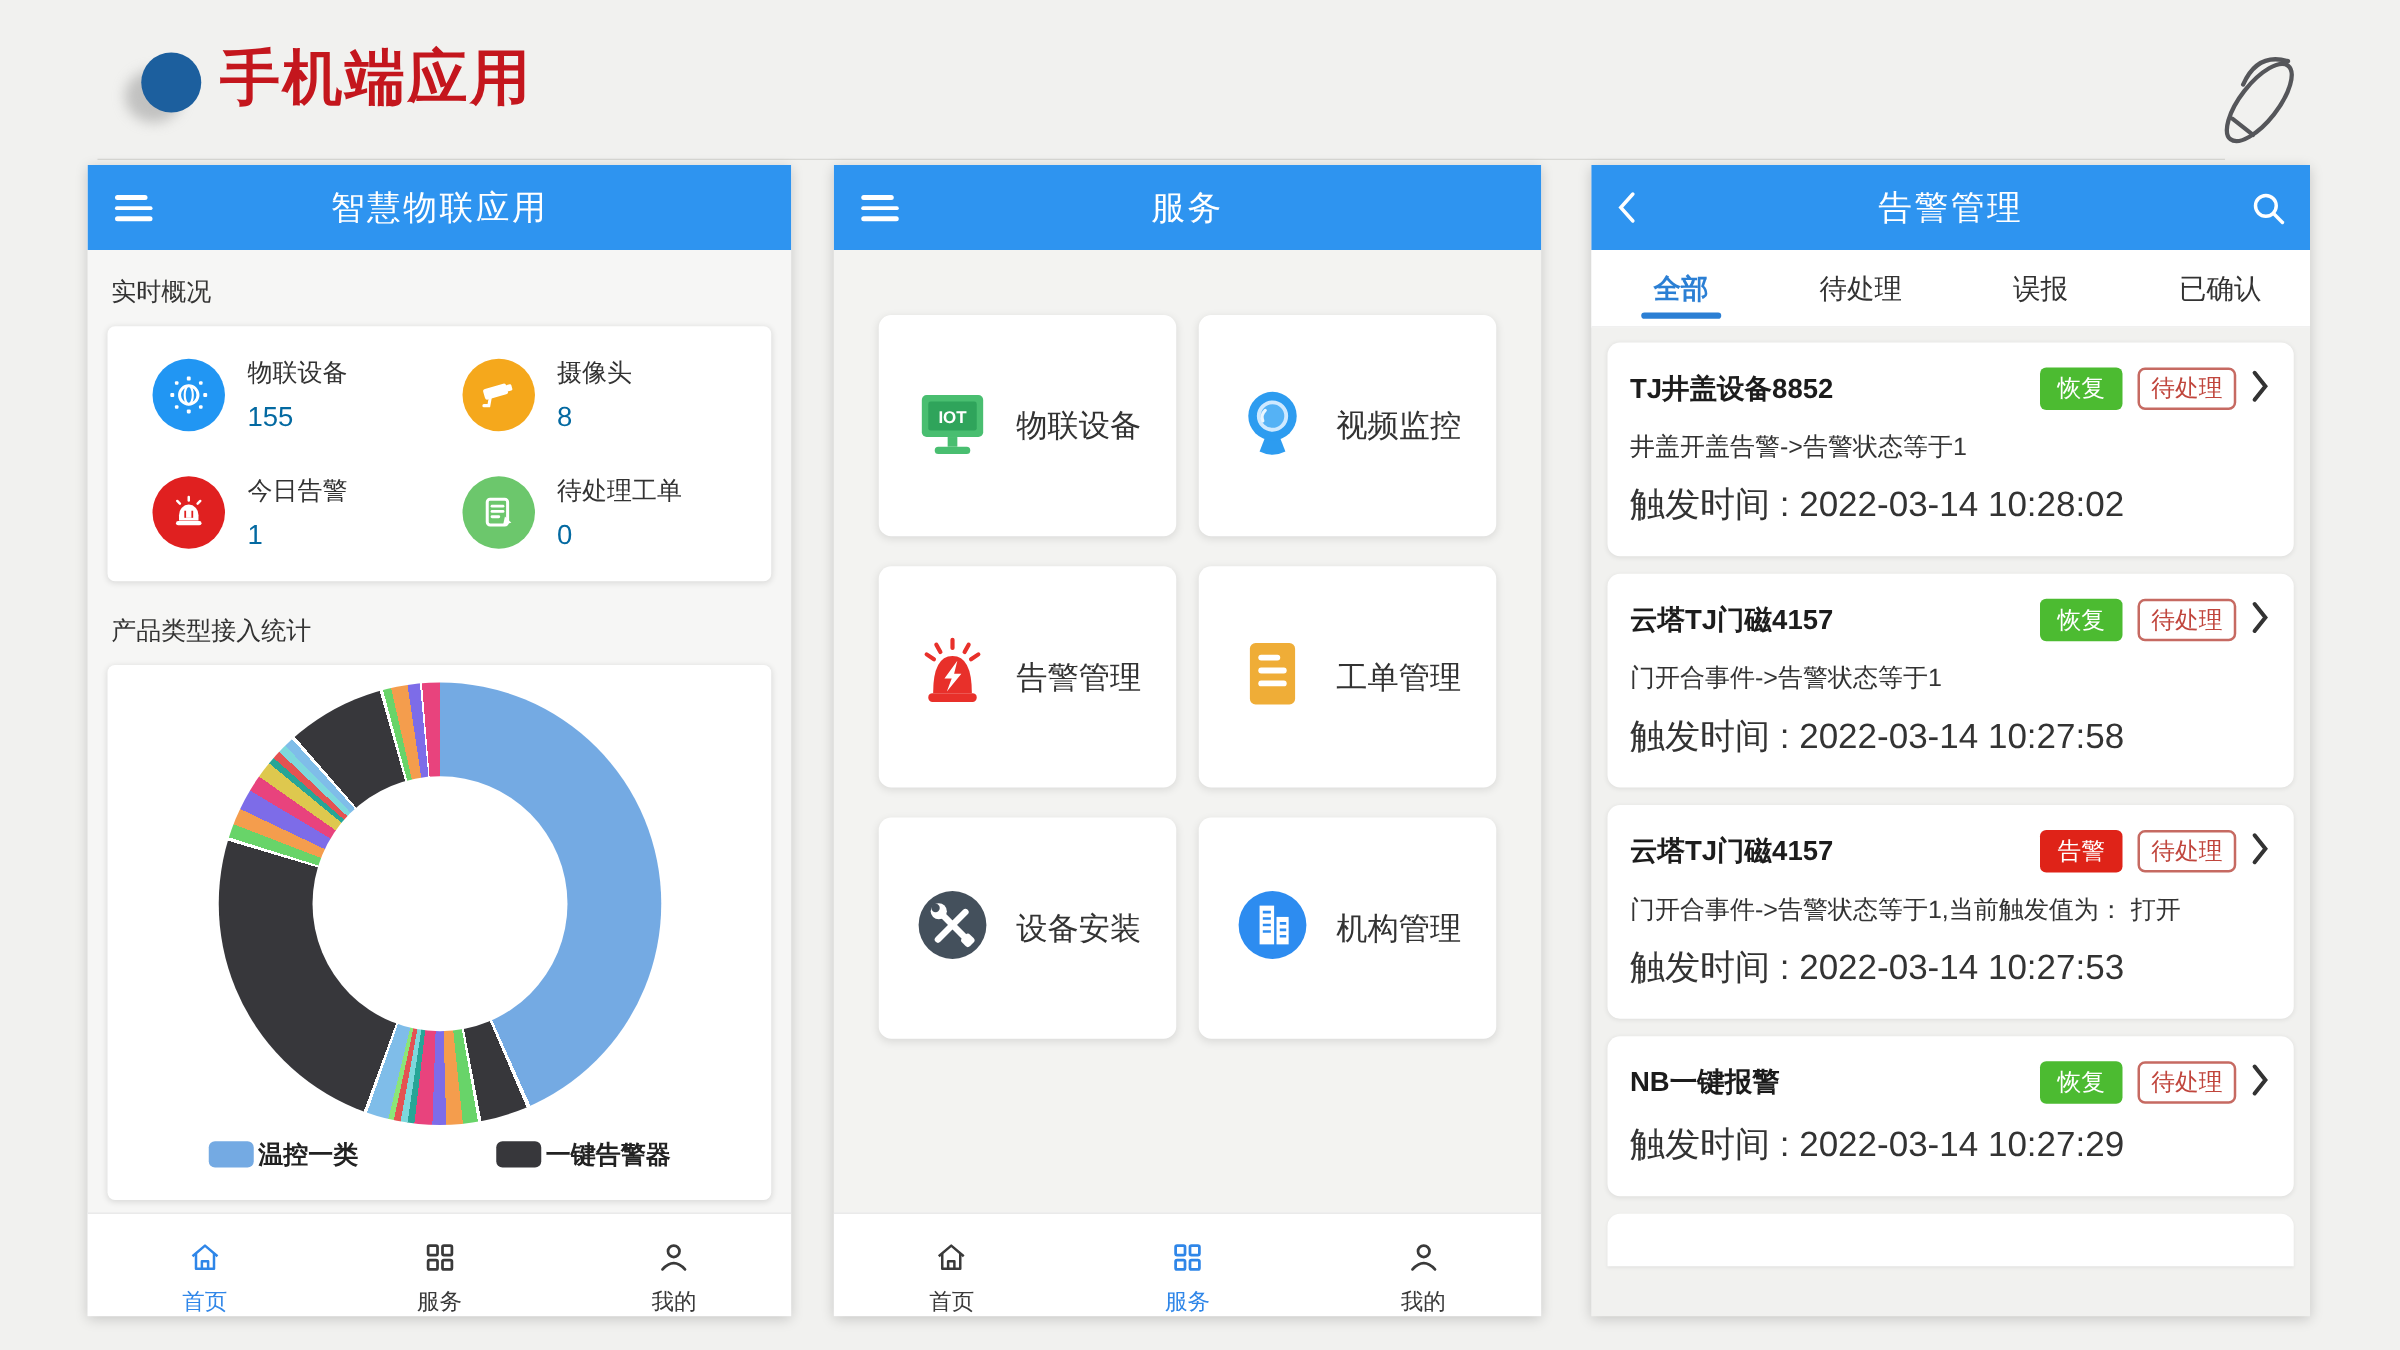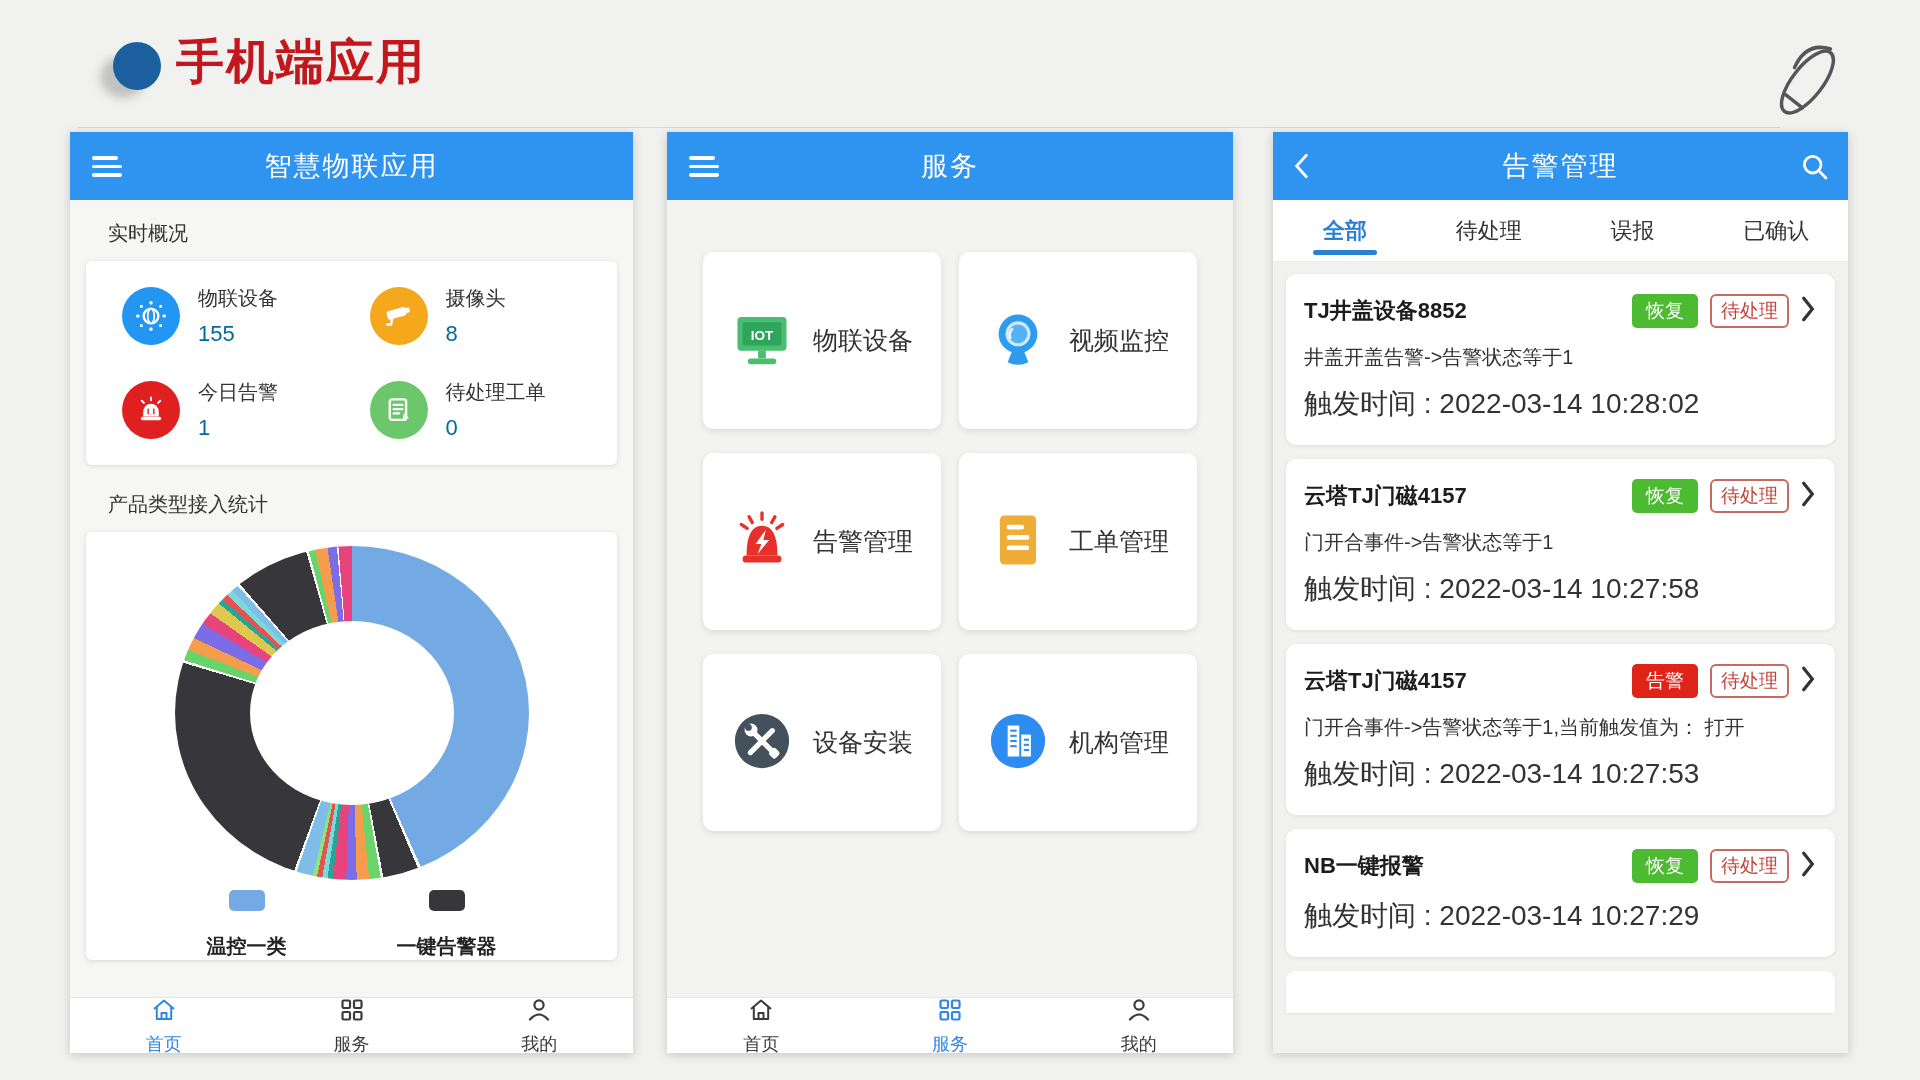--- a/index.html
+++ b/index.html
@@ -23,39 +23,39 @@
   .appbar-title { font-size:27px; letter-spacing:2px; }
   .hamburger { position:absolute; left:22px; top:24px; width:30px; }
   .hamburger span { display:block; height:3.5px; background:#fff; border-radius:2px; margin-bottom:5px; }
   .hamburger span:nth-child(1){ width:26px; }
   .hamburger span:nth-child(2){ width:30px; }
   .hamburger span:nth-child(3){ width:30px; }
   .appbar .back { position:absolute; left:16px; top:20px; }
   .appbar .search { position:absolute; right:18px; top:20px; }
 
   
-  .section-label { font-size:20px; color:#333; padding:20px 38px 12px; }
+  .section-label { font-size:20px; color:#333; padding:20px 19px 12px; }
   .stats-card { margin:2px 16px 6px; background:#fff; border-radius:6px; box-shadow:0 1px 5px rgba(0,0,0,.12);
                 padding:24px 18px; display:grid; grid-template-columns:1fr 1fr; row-gap:32px; }
   .stat { display:flex; align-items:center; gap:18px; padding-left:18px; }
   .stat-icon { width:58px; height:58px; border-radius:50%; display:flex; align-items:center; justify-content:center; flex:0 0 auto; }
   .stat-label { font-size:20px; color:#333; margin-bottom:9px; }
   .stat-value { font-size:22px; color:#0369a1; }
 
   .chart-card { margin:2px 16px 0; background:#fff; border-radius:6px; box-shadow:0 1px 5px rgba(0,0,0,.12);
                 height:428px; display:flex; flex-direction:column; align-items:center; }
   .donut { width:354px; height:354px; border-radius:50%; margin-top:14px; position:relative; }
   .donut::after { content:""; position:absolute; inset:75px; background:#fff; border-radius:50%; }
   .legend { display:flex; gap:110px; margin-top:10px; }
-  .legend-item { display:flex; align-items:center; gap:22px;flex-direction:column; }
+  .legend-item { display:flex; align-items:center; gap:4px; }
   .legend-swatch { width:36px; height:21px; border-radius:5px; }
   .legend-label { font-size:20px; font-weight:bold; color:#222; }
 
-  .tabbar { position:absolute; left:0; right:0; bottom:0; height:56px; background:#fff; border-top:1px solid #e4e4e4;
-            display:flex; align-items:center; }
+  .tabbar { position:absolute; left:0; right:0; bottom:0; height:83px; background:#fff; border-top:1px solid #e4e4e4;
+            display:flex; align-items:flex-end; }
   .tab-item { flex:1; display:flex; flex-direction:column; align-items:center; gap:4px; color:#3a3a3a; }
   .tab-item.active { color:#2f86e8; }
   .tab-item .lbl { font-size:18px; }
 
   
   .svc-grid { margin:52px 36px 0; display:grid; grid-template-columns:1fr 1fr; column-gap:18px; row-gap:24px; }
   .svc-card { background:#fff; height:177px; border-radius:10px; box-shadow:0 2px 7px rgba(0,0,0,.10);
               display:flex; align-items:center; justify-content:center; gap:20px; }
   .svc-label { font-size:25px; color:#333; }
 

